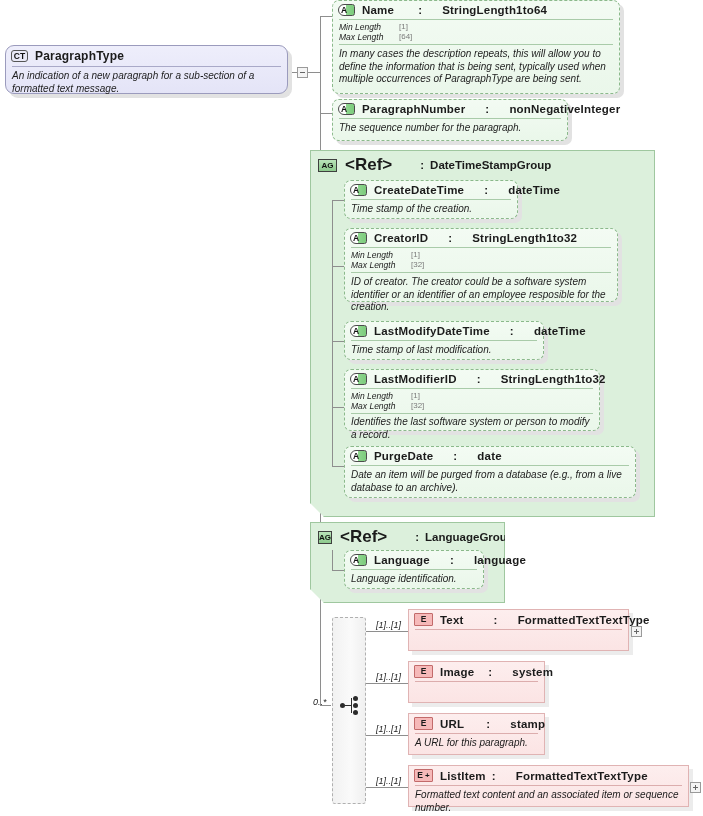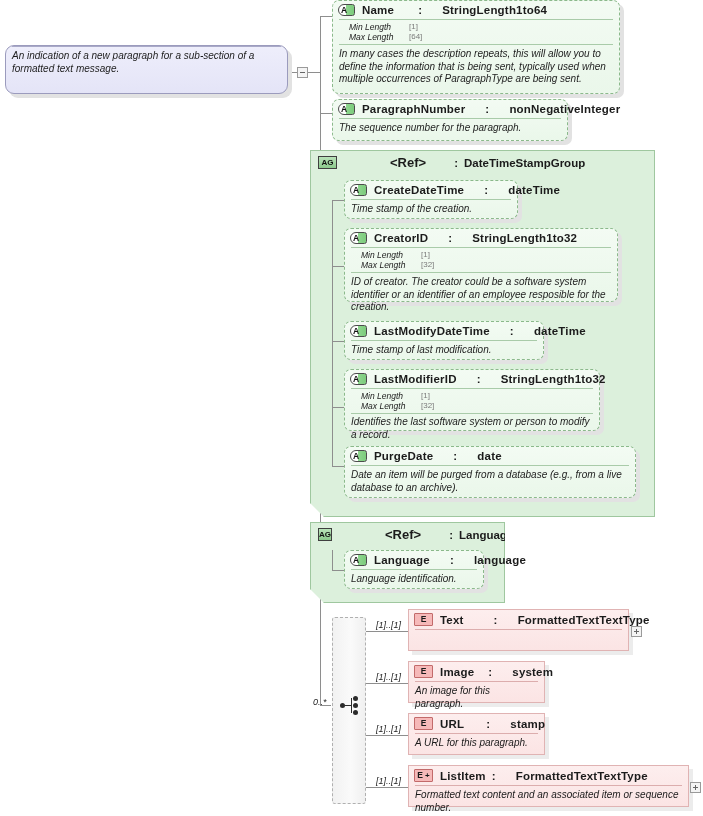--- a/index.html
+++ b/index.html
@@ -51,21 +51,21 @@
     color: #1b1b1b;
     letter-spacing: .2px;
     margin-left: 20px;
   }
   .node .rule {
     height: 1px;
     background: #b8b8b8;
     margin: 0 6px;
   }
   .node .facets {
-    padding: 2px 6px 2px 16px;
+    padding: 2px 6px 2px 6px;
     font-size: 8.5px;
     font-style: italic;
     color: #222;
     line-height: 1.18;
   }
   .node .facets .frow { display: flex; }
   .node .facets .fk { width: 60px; flex: 0 0 60px; }
   .node .facets .fv { color: #7b7b7b; font-style: normal; font-size: 8px; }
   .node .desc {
     padding: 3px 6px 4px 6px;
@@ -126,21 +126,21 @@
   }
   .agbox .agbadge {
     width: 19px; height: 13px;
     display: inline-flex; align-items: center; justify-content: center;
     border: 1px solid #3f3f3f;
     border-radius: 0;
     background: linear-gradient(to bottom,#b9e3b9,#8cc98c);
     font-size: 8px; font-weight: bold; color: #111;
     margin-right: 8px;
   }
-  .agbox .agref { font-size: 13px; font-weight: bold; color: #1b1b1b; margin-left: 45px; }
+  .agbox .agref { font-size: 17px; font-weight: bold; color: #1b1b1b; }
   .agbox .agty  { font-size: 11.5px; font-weight: bold; color: #1b1b1b; margin-left: 28px; }
 
   
   .elem {
     background: linear-gradient(to bottom,#fdeeee 0%, #fbe4e4 100%);
     border: 1px solid #e0b3b3;
   }
   .elem .badge {
     width: 19px; height: 13px;
     border: 1px solid #c26a6a;
@@ -210,20 +210,24 @@
   <div class="ln v" style="left:320px; top:16px; height:690px;"></div>
 
   <div class="ln h" style="left:320px; top:16px; width:12px;"></div>
   <div class="ln h" style="left:320px; top:113px; width:12px;"></div>
   <div class="ln h" style="left:320px; top:330px; width:12px;"></div>
   <div class="ln h" style="left:320px; top:560px; width:12px;"></div>
   <div class="ln h" style="left:320px; top:705px; width:11px;"></div>
 
   <div class="shadow" style="left:9px; top:49px; width:283px; height:49px; border-radius:9px;"></div>
   <div class="node ct" style="left:5px; top:45px; width:283px; height:49px;">
+    <div class="hdr">
+      <span class="badge">CT</span>
+      <span class="nm">ParagraphType</span>
+    </div>
     <div class="rule"></div>
     <div class="desc">An indication of a new paragraph for a sub-section of a formatted text message.</div>
   </div>
 
   <div class="shadow" style="left:336px; top:4px; width:288px; height:94px; border-radius:7px;"></div>
   <div class="node attr" style="left:332px; top:0px; width:288px; height:94px;">
     <div class="hdr">
       <span class="badge">A</span>
       <span class="nm">Name</span>
       <span class="ty" style="margin-left:24px;">:</span>
@@ -414,21 +418,20 @@
 
   <div class="shadow pink" style="left:412px; top:665px; width:137px; height:42px;"></div>
   <div class="node elem" style="left:408px; top:661px; width:137px; height:42px;">
     <div class="hdr">
       <span class="badge">E</span>
       <span class="nm">Image</span>
       <span class="ty" style="margin-left:14px;">:</span>
       <span class="ty">system</span>
     </div>
     <div class="rule"></div>
-    <div class="desc">An image for this paragraph.</div>
   </div>
 
   <div class="shadow pink" style="left:412px; top:717px; width:137px; height:42px;"></div>
   <div class="node elem" style="left:408px; top:713px; width:137px; height:42px;">
     <div class="hdr">
       <span class="badge">E</span>
       <span class="nm">URL</span>
       <span class="ty" style="margin-left:22px;">:</span>
       <span class="ty">stamp</span>
     </div>

